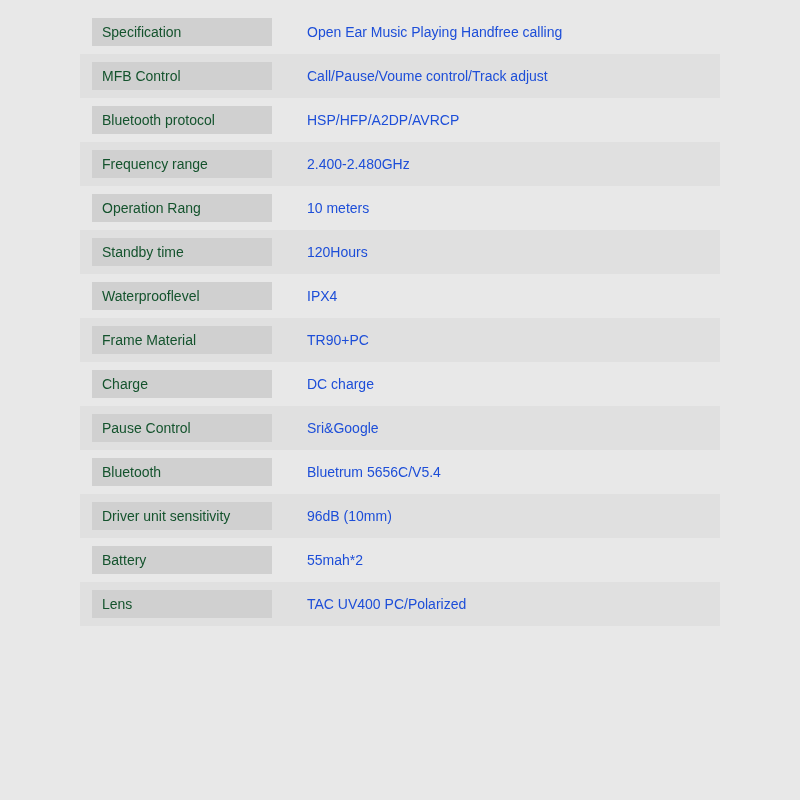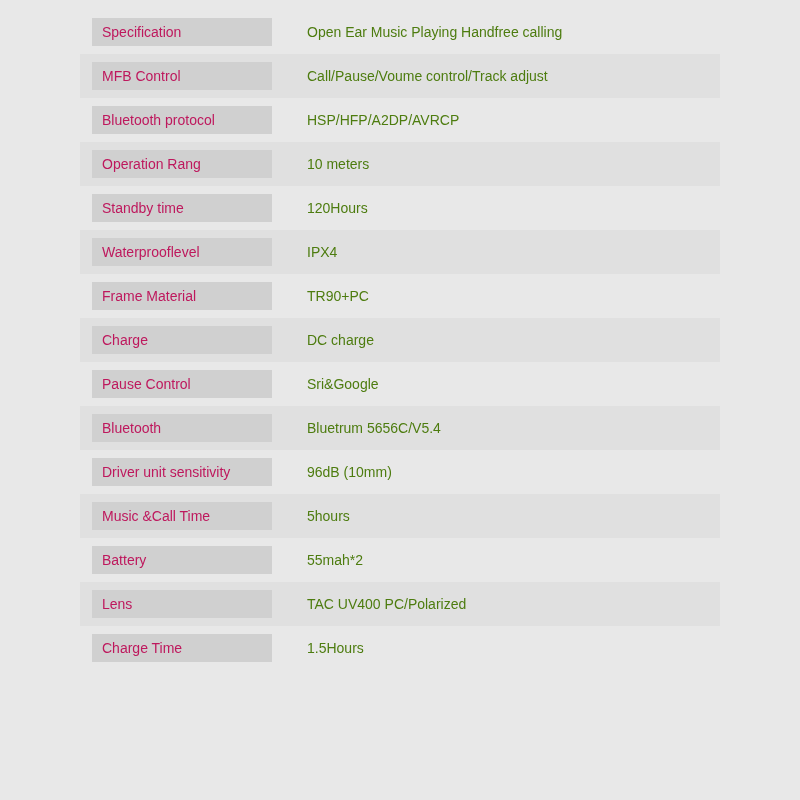--- a/index.html
+++ b/index.html
@@ -29,27 +29,27 @@
     .spec-table tr:nth-child(even) {
       background-color: #e0e0e0;
     }
     .spec-table tr:nth-child(odd) {
       background-color: #e8e8e8;
     }
     .label-cell {
       width: 215px;
       padding: 8px 12px;
       font-size: 14px;
-      color: #be185d;
+      color: #14532d;
       vertical-align: middle;
     }
     .value-cell {
       padding: 8px 12px;
       font-size: 14px;
-      color: #4d7c0f;
+      color: #1d4ed8;
       vertical-align: middle;
     }
     .label-bg {
       background-color: #d0d0d0;
       padding: 6px 10px;
       display: inline-block;
       min-width: 180px;
     }
   </style>
 </head>
@@ -62,20 +62,24 @@
           <td class="label-cell"><span class="label-bg">Specification</span></td>
           <td class="value-cell">Open Ear Music Playing Handfree calling</td>
         </tr>
         <tr>
           <td class="label-cell"><span class="label-bg">MFB Control</span></td>
           <td class="value-cell">Call/Pause/Voume control/Track adjust</td>
         </tr>
         <tr>
           <td class="label-cell"><span class="label-bg">Bluetooth protocol</span></td>
           <td class="value-cell">HSP/HFP/A2DP/AVRCP</td>
+        </tr>
+        <tr>
+          <td class="label-cell"><span class="label-bg">Frequency range</span></td>
+          <td class="value-cell">2.400-2.480GHz</td>
         </tr>
         <tr>
           <td class="label-cell"><span class="label-bg">Operation Rang</span></td>
           <td class="value-cell">10 meters</td>
         </tr>
         <tr>
           <td class="label-cell"><span class="label-bg">Standby time</span></td>
           <td class="value-cell">120Hours</td>
         </tr>
         <tr>
@@ -96,30 +100,22 @@
         </tr>
         <tr>
           <td class="label-cell"><span class="label-bg">Bluetooth</span></td>
           <td class="value-cell">Bluetrum 5656C/V5.4</td>
         </tr>
         <tr>
           <td class="label-cell"><span class="label-bg">Driver unit sensitivity</span></td>
           <td class="value-cell">96dB (10mm)</td>
         </tr>
         <tr>
-          <td class="label-cell"><span class="label-bg">Music &amp;Call Time</span></td>
-          <td class="value-cell">5hours</td>
-        </tr>
-        <tr>
           <td class="label-cell"><span class="label-bg">Battery</span></td>
           <td class="value-cell">55mah*2</td>
         </tr>
         <tr>
           <td class="label-cell"><span class="label-bg">Lens</span></td>
           <td class="value-cell">TAC UV400 PC/Polarized</td>
         </tr>
-        <tr>
-          <td class="label-cell"><span class="label-bg">Charge Time</span></td>
-          <td class="value-cell">1.5Hours</td>
-        </tr>
       </tbody>
   </table>
 </div>
 
 </body></html>

